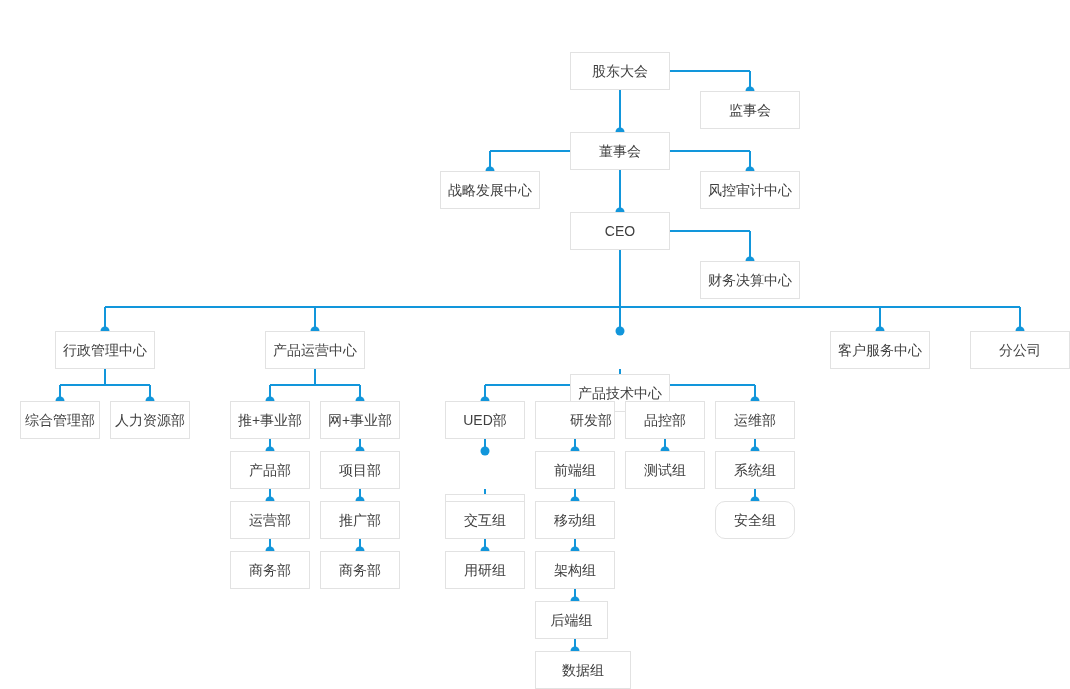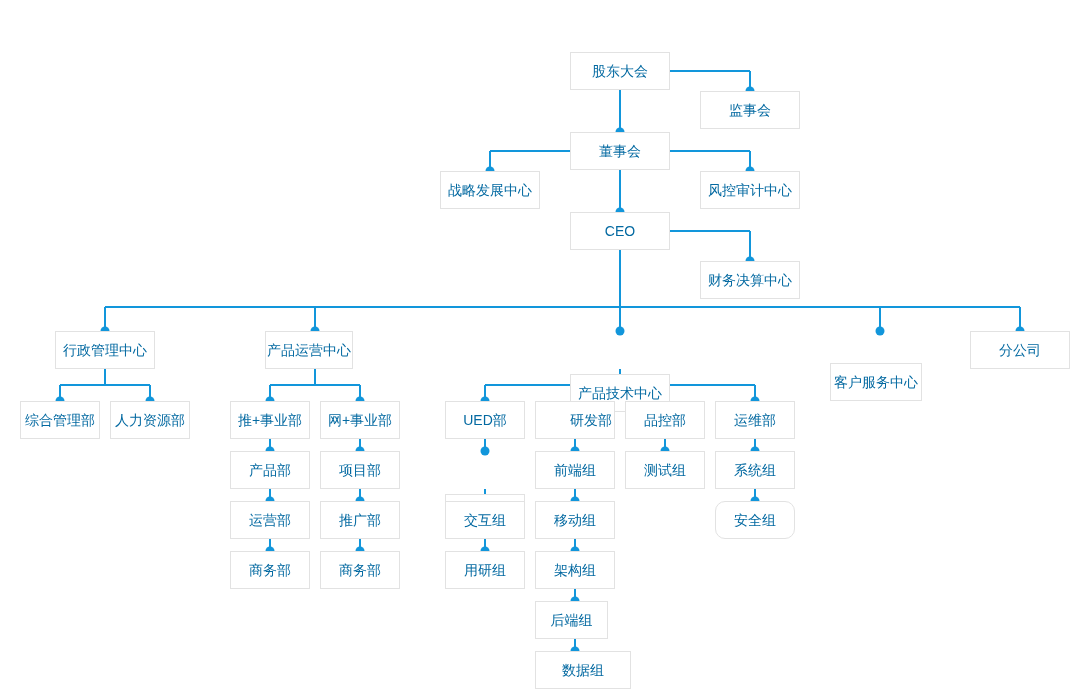--- a/index.html
+++ b/index.html
@@ -24,21 +24,21 @@
     top: 0;
     width: 1070px;
     height: 689px;
     pointer-events: none;
   }
   .node {
     position: absolute;
     box-sizing: border-box;
     border: 1px solid #e2e2e2;
     background: #ffffff;
-    color: #0369a1;
+    color: #404040;
     font-size: 14px;
     line-height: 1;
     display: flex;
     align-items: center;
     justify-content: center;
     text-align: center;
     white-space: nowrap;
     z-index: 2;
   }
   .node-label {
@@ -154,27 +154,27 @@
       </div>
       <div class="node" style="left: 570px; top: 212px; width: 100px; height: 38px;">
         <span class="node-label">CEO</span>
       </div>
       <div class="node" style="left: 700px; top: 261px; width: 100px; height: 38px;">
         <span class="node-label">财务决算中心</span>
       </div>
       <div class="node" style="left: 55px; top: 331px; width: 100px; height: 38px;">
         <span class="node-label">行政管理中心</span>
       </div>
-      <div class="node" style="left: 265px; top: 331px; width: 88px; height: 38px;">
+      <div class="node" style="left: 265px; top: 331px; width: 100px; height: 38px;">
         <span class="node-label">产品运营中心</span>
       </div>
       <div class="node" style="left: 570px; top: 331px; width: 100px; height: 38px; margin-top: 43px;">
         <span class="node-label">产品技术中心</span>
       </div>
-      <div class="node" style="left: 830px; top: 331px; width: 92px; height: 38px; margin-top: 32px;">
+      <div class="node" style="left: 830px; top: 331px; width: 100px; height: 38px;">
         <span class="node-label">客户服务中心</span>
       </div>
       <div class="node" style="left: 970px; top: 331px; width: 100px; height: 38px;">
         <span class="node-label">分公司</span>
       </div>
       <div class="node" style="left: 20px; top: 401px; width: 80px; height: 38px;">
         <span class="node-label">综合管理部</span>
       </div>
       <div class="node" style="left: 110px; top: 401px; width: 80px; height: 38px;">
         <span class="node-label">人力资源部</span>

